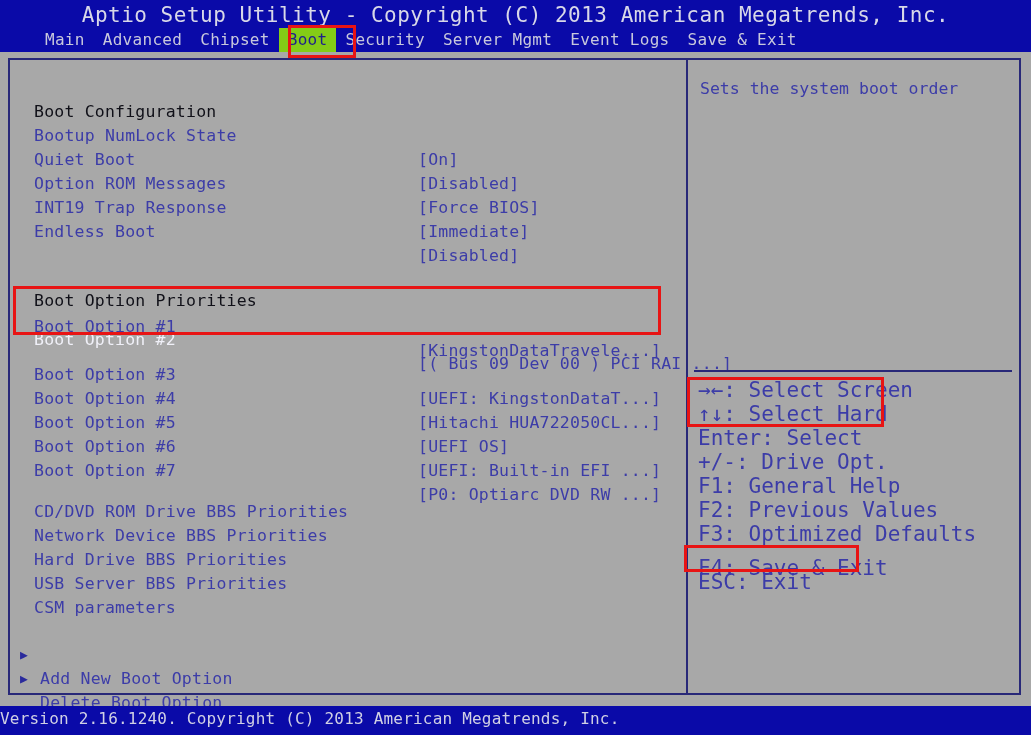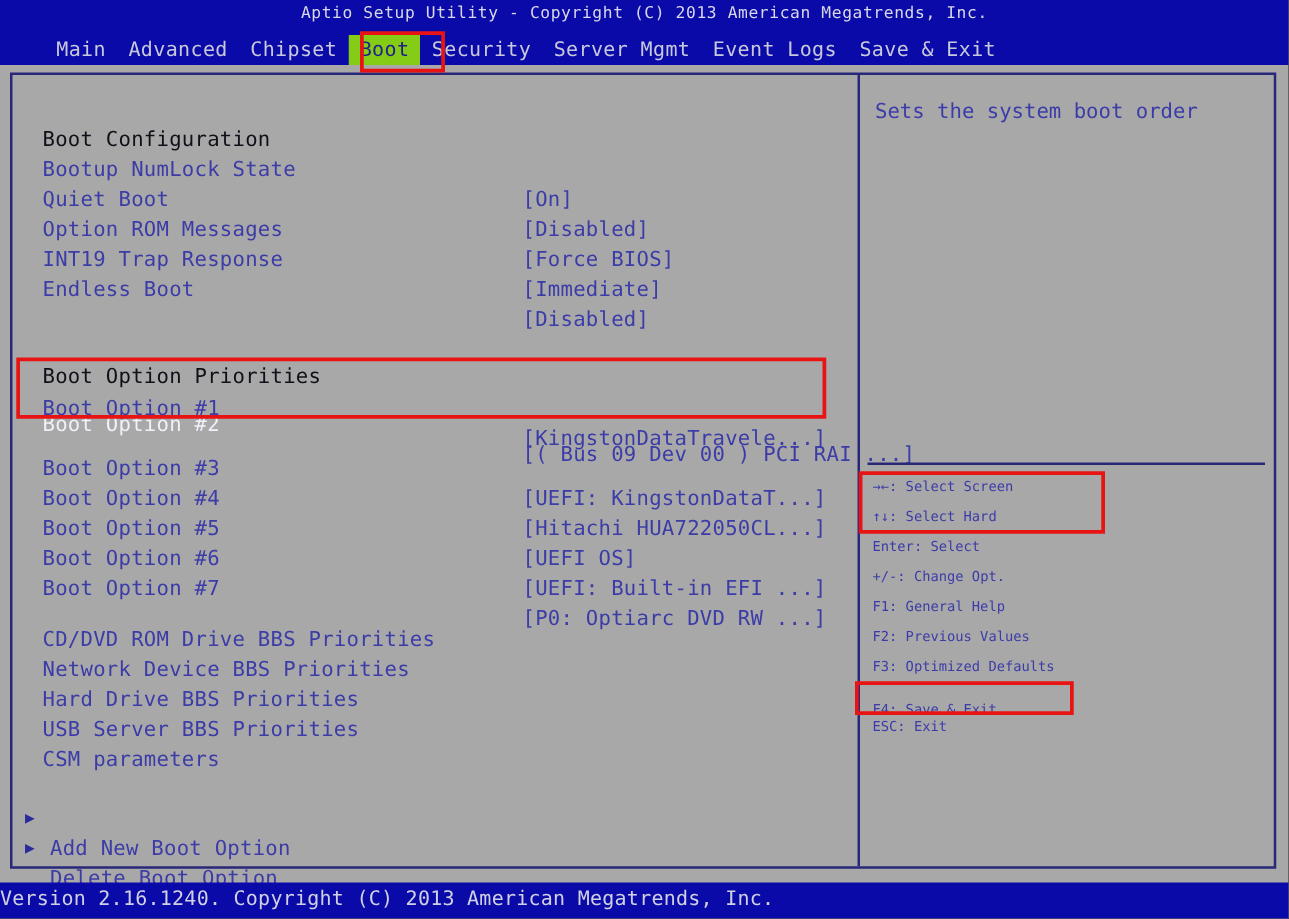--- a/index.html
+++ b/index.html
@@ -24,21 +24,21 @@
     width: 1031px;
     height: 52px;
     background: #0a0aa8;
   }
   #banner-title {
     position: absolute;
     left: 0; top: 3px;
     width: 1031px;
     text-align: center;
     color: #d8d8e8;
-    font-size: 13px;
+    font-size: 21px;
     letter-spacing: 0.5px;
     white-space: pre;
   }
   #menu-bar {
     position: absolute;
     left: 0; top: 27px;
     width: 835px;
     height: 25px;
     display: flex;
     align-items: center;
@@ -141,21 +141,21 @@
     height: 2px;
     background: #282878;
   }
   .keyrow {
     position: absolute;
     left: 10px;
     width: 320px;
     height: 24px;
     line-height: 24px;
     color: #3c3ca8;
-    font-size: 11px;
+    font-size: 21px;
     white-space: pre;
   }
 
   
   .annot {
     position: absolute;
     border: 3px solid #e81414;
     box-sizing: border-box;
     pointer-events: none;
   }
@@ -289,21 +289,21 @@
 
     </div>
 
     <div id="right-pane">
       <div id="help-text">Sets the system boot order</div>
       <div id="divider-h"></div>
 
       <div class="keyrow" style="top:318px;"><span>→←</span><span>: Select Screen</span></div>
       <div class="keyrow" style="top:342px;"><span>↑↓</span><span>: Select Hard</span></div>
       <div class="keyrow" style="top:366px;"><span>Enter</span><span>: Select</span></div>
-      <div class="keyrow" style="top:390px;"><span>+/-</span><span>: Change Opt.</span></div>
+      <div class="keyrow" style="top:390px;"><span>+/-</span><span>: Drive Opt.</span></div>
       <div class="keyrow" style="top:414px;"><span>F1</span><span>: General Help</span></div>
       <div class="keyrow" style="top:438px;"><span>F2</span><span>: Previous Values</span></div>
       <div class="keyrow" style="top:462px;"><span>F3</span><span>: Optimized Defaults</span></div>
       <div class="keyrow" style="top:486px;margin-top:10px;"><span>F4</span><span>: Save &amp; Exit</span></div>
       <div class="keyrow" style="top:510px;"><span>ESC</span><span>: Exit</span></div>
     </div>
 
   </div>
 
   <div class="annot" style="left:288px; top:25px; width:68px; height:33px;"></div>

